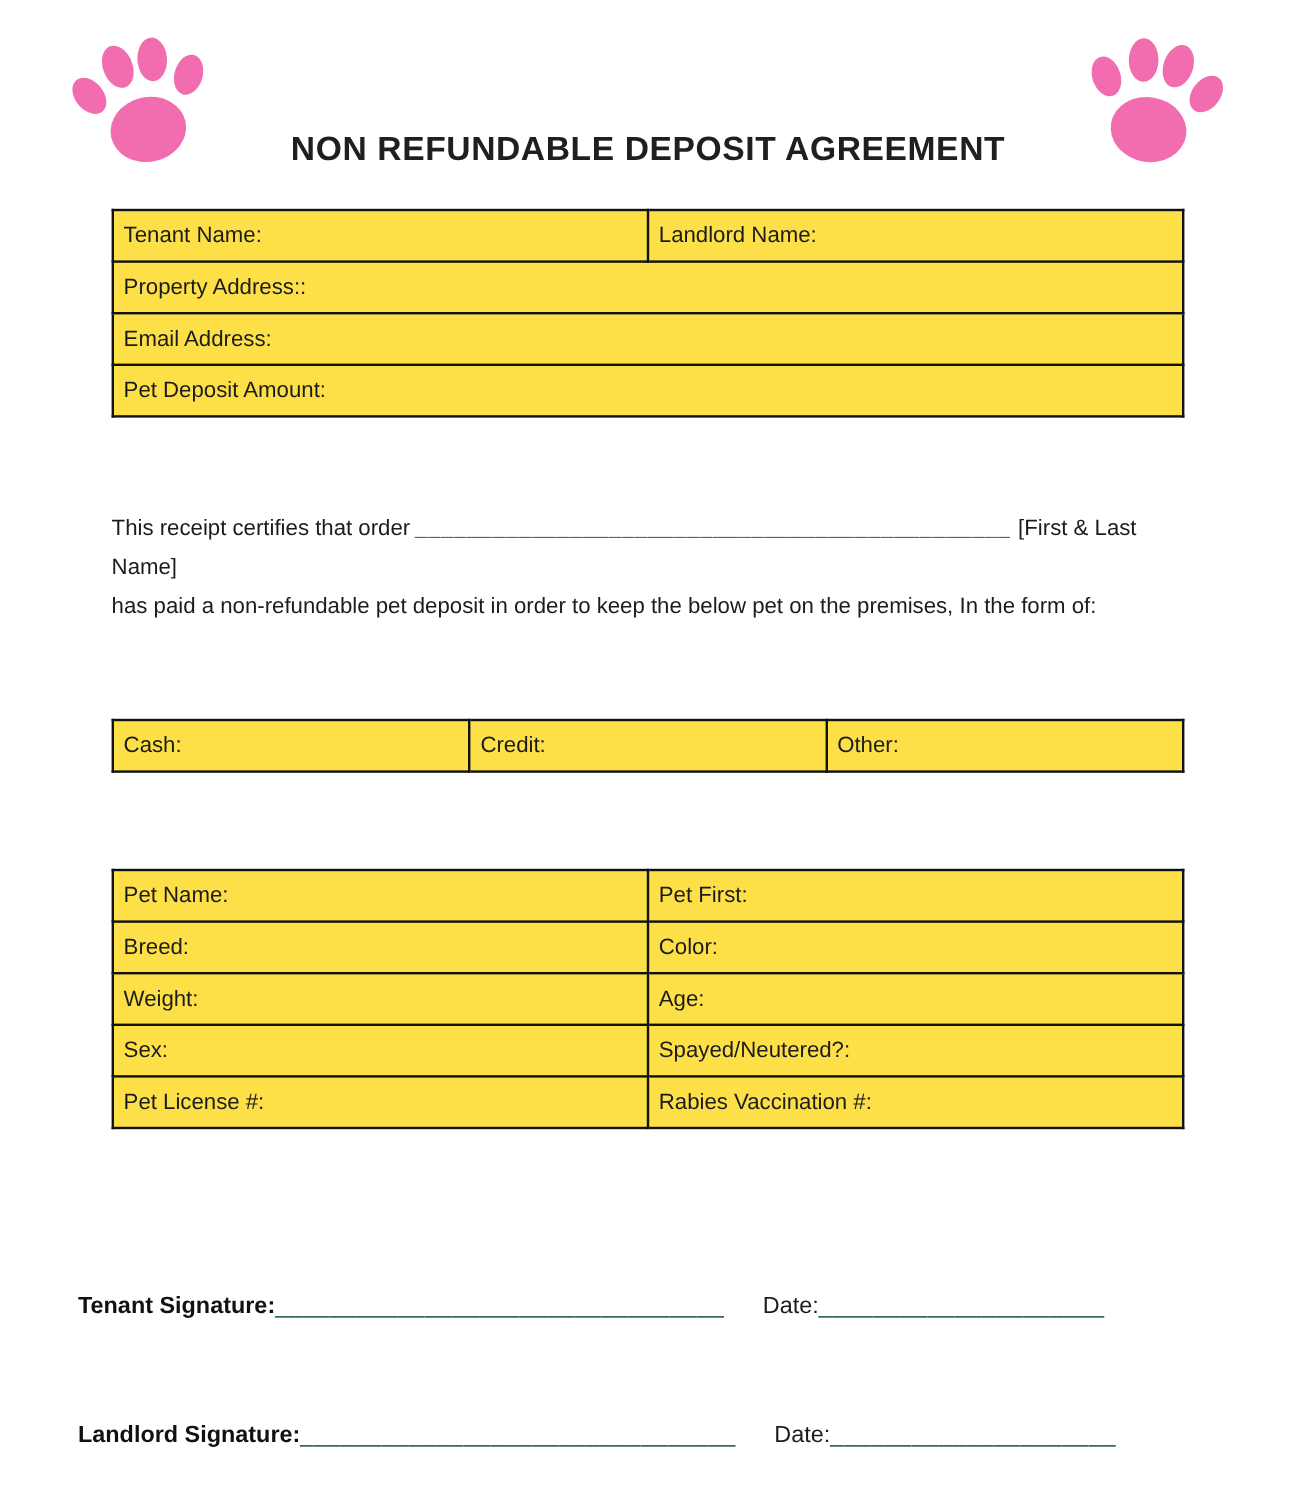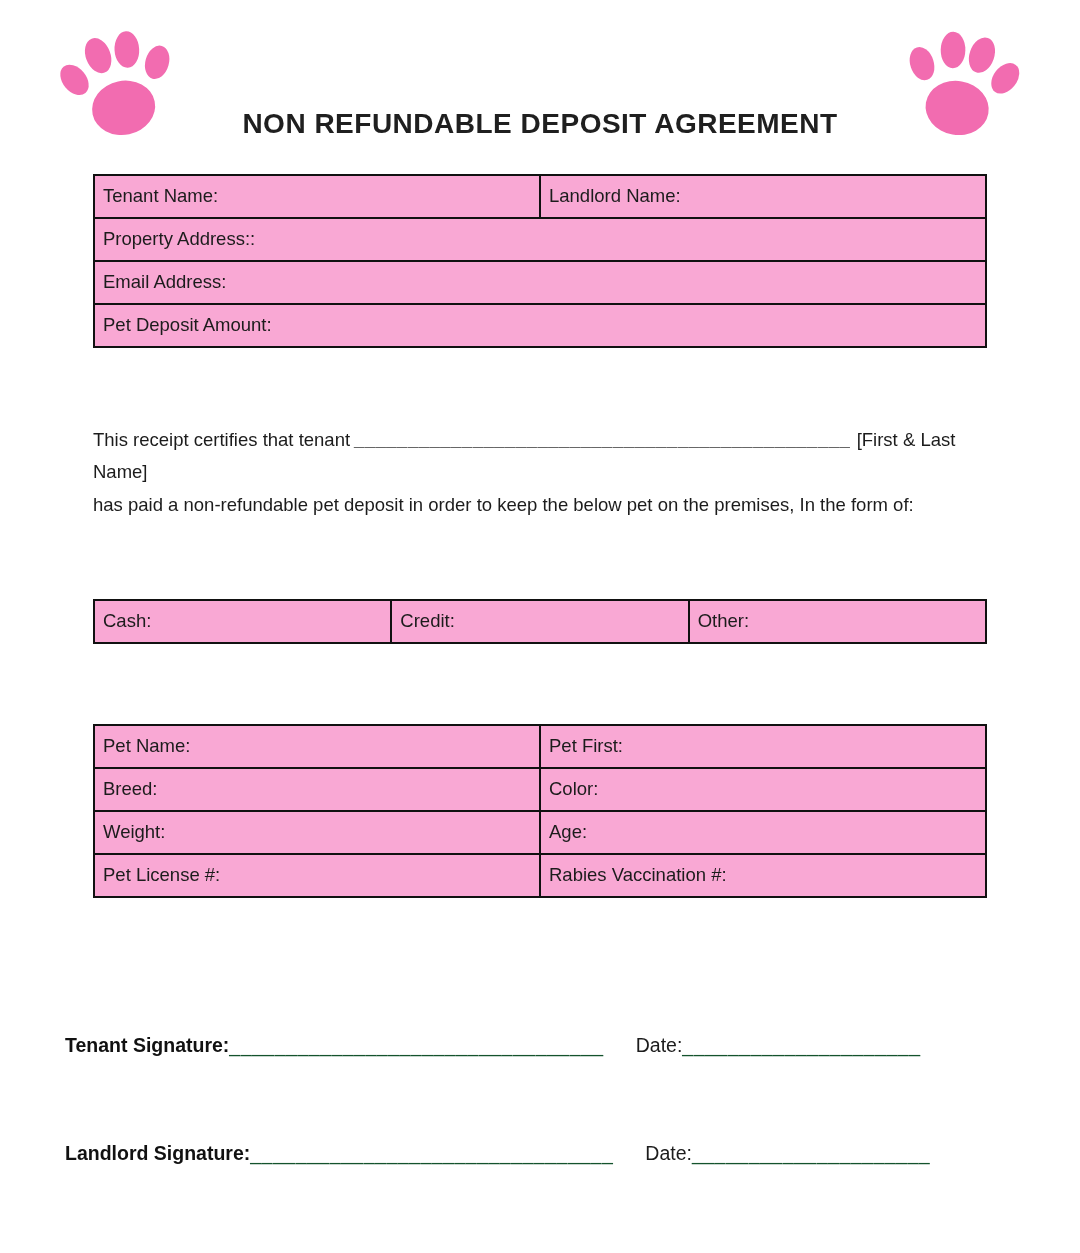--- a/index.html
+++ b/index.html
@@ -42,21 +42,21 @@
     margin-left: 93px;
     border-collapse: collapse;
     table-layout: fixed;
   }
   .tbl td {
     border: 2px solid #111111;
     font-size: 18.5px;
     padding: 9px 8px 10px 8px;
     color: #1c1c1c;
     vertical-align: middle;
-    background: #f9a8d4;
+    background: #fde047;
   }
   .info-table { margin-top: 34px; }
   .payment-table { margin-top: 78px; }
   .pet-table { margin-top: 80px; }
 
   
   .receipt-paragraph {
     width: 894px;
     margin-left: 93px;
     margin-top: 76px;
@@ -120,21 +120,21 @@
     <tr>
       <td colspan="2">Email Address:</td>
     </tr>
     <tr>
       <td colspan="2">Pet Deposit Amount:</td>
     </tr>
   </tbody>
     </table>
 
   <p class="receipt-paragraph">
-    <span>This receipt certifies that tenant</span>
+    <span>This receipt certifies that order</span>
     <span class="blank-run">______________________________________________</span>
     <span>[First &amp; Last Name]</span><br>
     <span>has paid a non-refundable pet deposit in order to keep the below pet on the premises, In the form of:</span>
   </p>
 
   <table class="tbl payment-table">
     <tbody>
         <tr>
       <td>Cash:</td>
       <td>Credit:</td>
@@ -151,20 +151,24 @@
     </tr>
     <tr>
       <td>Breed:</td>
       <td>Color:</td>
     </tr>
     <tr>
       <td>Weight:</td>
       <td>Age:</td>
     </tr>
     <tr>
+      <td>Sex:</td>
+      <td>Spayed/Neutered?:</td>
+    </tr>
+    <tr>
       <td>Pet License #:</td>
       <td>Rabies Vaccination #:</td>
     </tr>
   </tbody>
     </table>
 
   <div class="sig-row tenant">
     <span class="sig-label">Tenant Signature:</span>
     <span class="sig-line">_________________________________</span>
     <span class="date-group">

